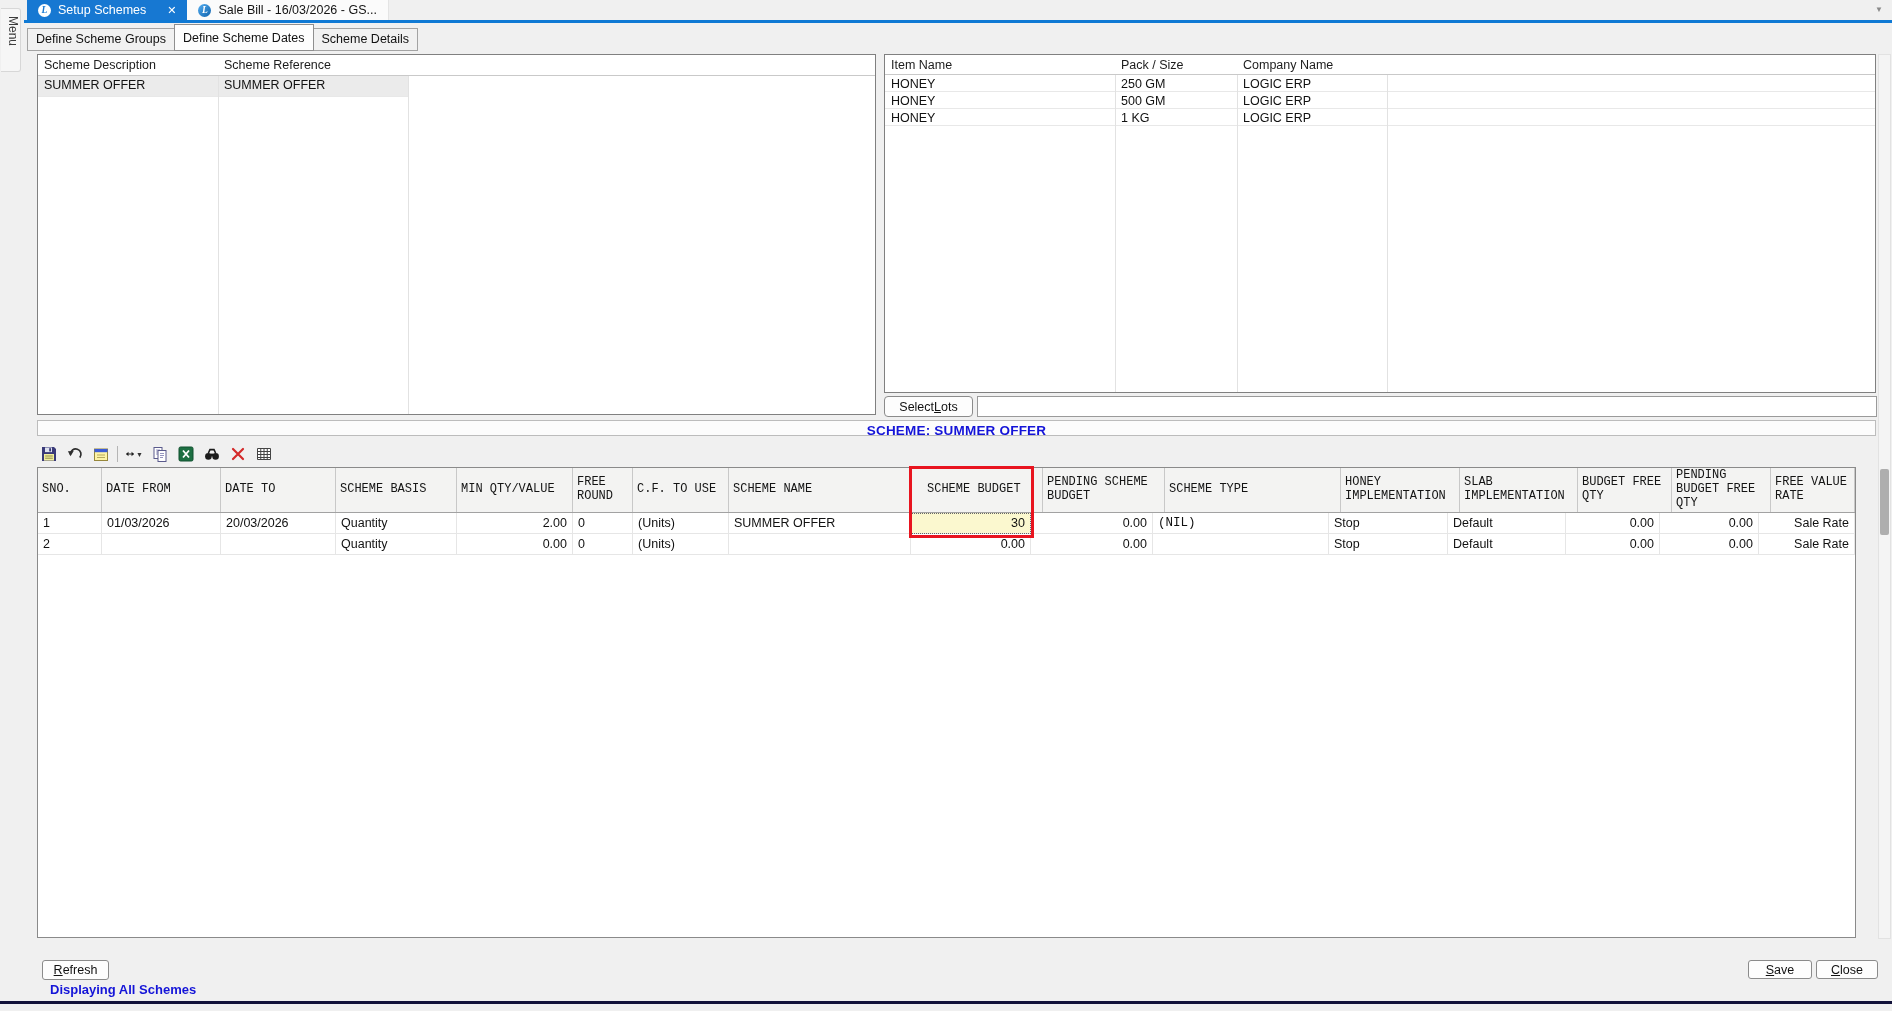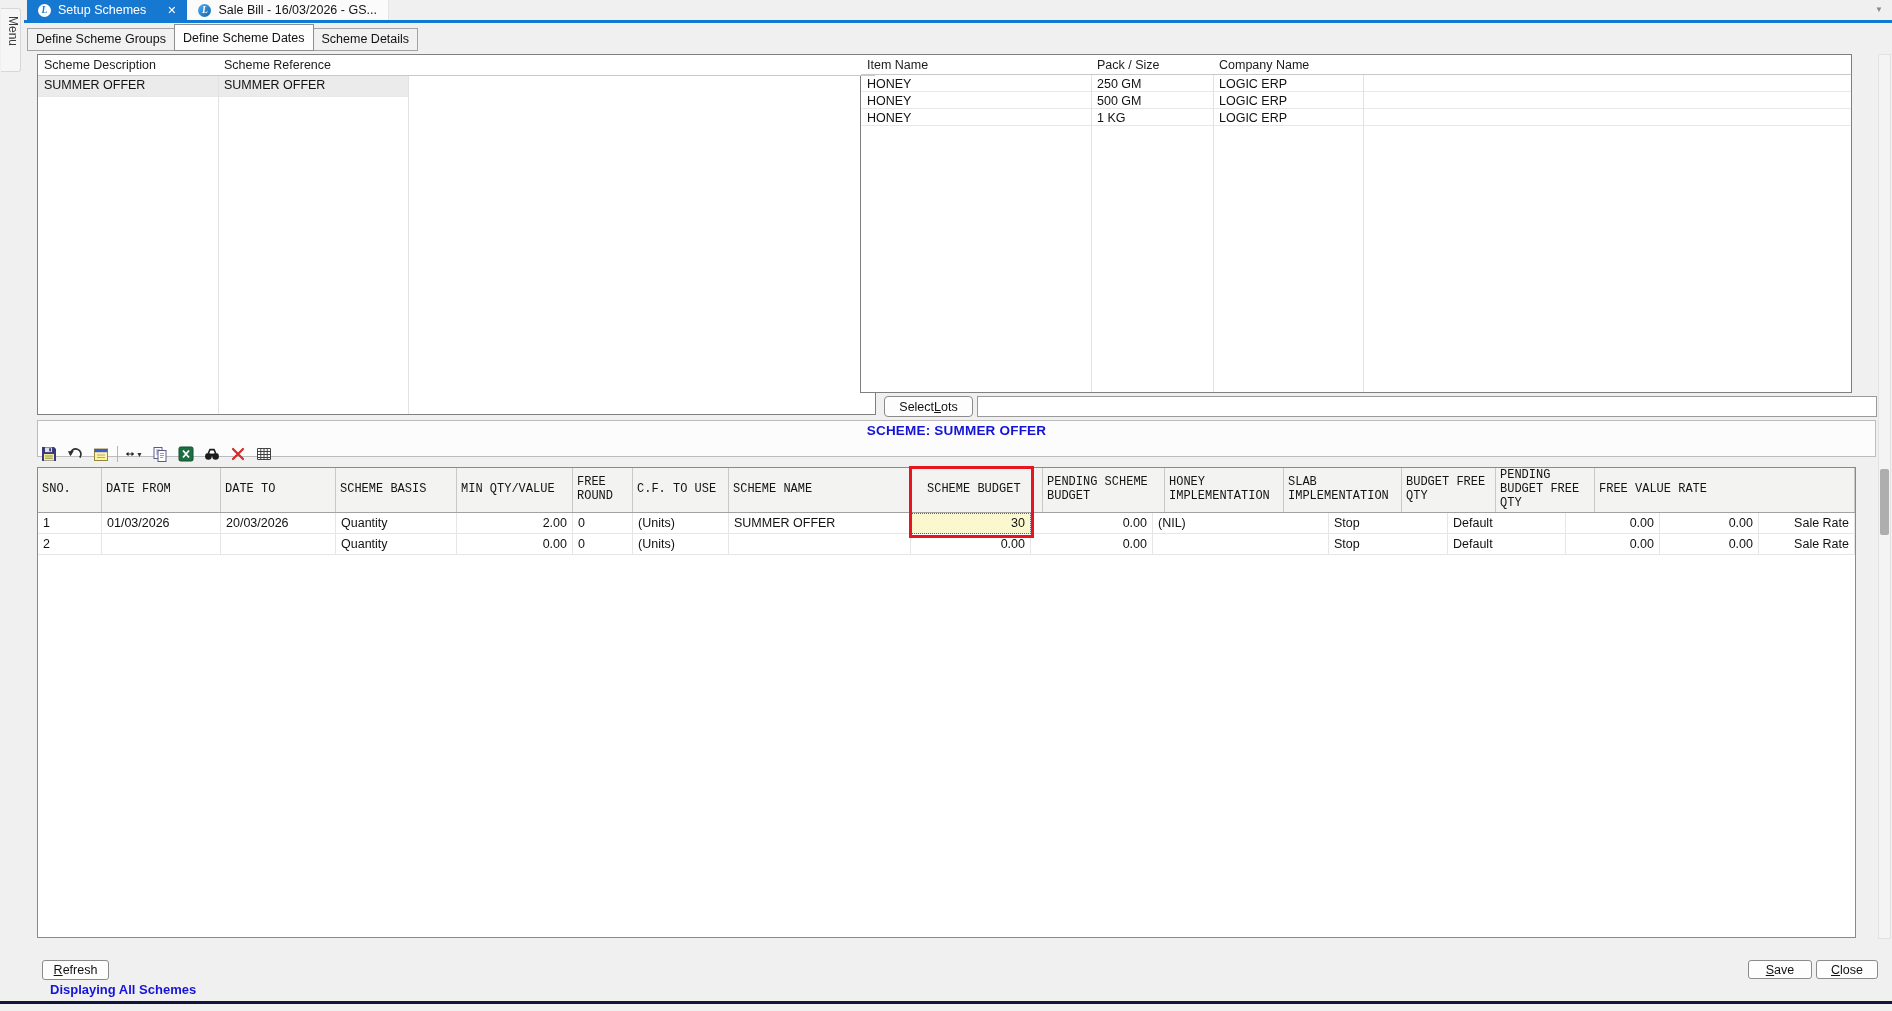--- a/index.html
+++ b/index.html
@@ -27,36 +27,36 @@
 
   
   .subtabs { position:absolute; left:27px; top:23px; height:28px; display:flex; align-items:flex-end; }
   .subtab { height:23px; padding:3px 8px 0 8px; background:#f1f1f1; border:1px solid #a3a3a3;
             font-size:12.5px; margin-right:-1px; white-space:nowrap; }
   .subtab.selected { height:27px; padding-top:6px; background:#fdfdfd; border-color:#8f8f8f; position:relative; z-index:2; }
 
   
   .panel { position:absolute; background:#fff; border:1px solid #808080; overflow:hidden; }
   #scheme-panel { left:37px; top:54px; width:839px; height:361px; }
-  #item-panel   { left:860px; top:54px; width:992px; height:339px; }
+  #item-panel   { left:884px; top:54px; width:992px; height:339px; }
   .lp-head { display:flex; border-bottom:1px solid #c9c9c9; position:relative; z-index:2; background:#fff; }
   .lp-hcell { padding:3px 6px; font-size:12.5px; color:#1c1c1c; white-space:nowrap; overflow:hidden; }
   .lp-row { display:flex; border-bottom:1px solid #e8e8e8; }
   .lp-row.sel { background:#ebebeb; }
   .lp-cell { padding:2px 6px; font-size:12.5px; white-space:nowrap; overflow:hidden; }
   .lp-vline { position:absolute; top:0; bottom:0; width:1px; background:#e2e2e2; }
 
   
   .win-btn { position:absolute; background:#fdfdfd; border:1px solid #8b8b8b; border-radius:3px;
              font:12.5px "Liberation Sans", sans-serif; color:#111; display:flex; align-items:center; justify-content:center; }
   #select-lots-btn { left:884px; top:396px; width:89px; height:21px; border-radius:4px; }
   .lot-field { position:absolute; left:977px; top:396px; width:900px; height:21px; background:#fff; border:1px solid #9a9a9a; }
 
   
-  .scheme-banner { position:absolute; left:37px; top:420px; width:1839px; height:37px; background:#fcfcfc;
+  .scheme-banner { position:absolute; left:37px; top:420px; width:1839px; height:16px; background:#fcfcfc;
                    border:1px solid #bcbcbc; text-align:center; font-weight:bold; font-size:13.5px;
                    line-height:19px; color:#1414d8; letter-spacing:.2px; }
 
   
   .toolbar { position:absolute; left:39px; top:443px; height:22px; display:flex; align-items:center; gap:6px; }
   .tbtn { width:20px; height:20px; border:none; background:transparent; padding:1px; display:flex;
           align-items:center; justify-content:center; gap:1px; }
   .tbtn svg { width:16px; height:16px; display:block; }
   .tb-sep { width:1px; height:16px; background:#b5b5b5; }
   .dd-glyph { font-size:7px; color:#333; }
@@ -234,39 +234,40 @@
         <div class="g-hcell" style="flex: 0 0 64px;">SNO.</div>
         <div class="g-hcell" style="flex: 0 0 119px;">DATE FROM</div>
         <div class="g-hcell" style="flex: 0 0 115px;">DATE TO</div>
         <div class="g-hcell" style="flex: 0 0 121px;">SCHEME BASIS</div>
         <div class="g-hcell" style="flex: 0 0 116px;">MIN QTY/VALUE</div>
         <div class="g-hcell" style="flex: 0 0 60px;">FREE ROUND</div>
         <div class="g-hcell" style="flex: 0 0 96px;">C.F. TO USE</div>
         <div class="g-hcell" style="flex: 0 0 182px;">SCHEME NAME</div>
         <div class="g-hcell" style="flex: 0 0 120px; margin-left: 12px;">SCHEME BUDGET</div>
         <div class="g-hcell" style="flex: 0 0 122px;">PENDING SCHEME BUDGET</div>
+        <div class="g-hcell" style="flex: 0 0 176px;">SCHEME TYPE</div>
         <div class="g-hcell" style="flex: 0 0 119px;">HONEY IMPLEMENTATION</div>
         <div class="g-hcell" style="flex: 0 0 118px;">SLAB IMPLEMENTATION</div>
         <div class="g-hcell" style="flex: 0 0 94px;">BUDGET FREE QTY</div>
         <div class="g-hcell" style="flex: 0 0 99px;">PENDING BUDGET FREE QTY</div>
         <div class="g-hcell" style="flex: 1 1 0%;">FREE VALUE RATE</div>
       </div>
     <div id="grid-rows">
         <div class="g-row">
           <div class="g-cell" style="flex: 0 0 64px;">1</div>
           <div class="g-cell" style="flex: 0 0 119px;">01/03/2026</div>
           <div class="g-cell" style="flex: 0 0 115px;">20/03/2026</div>
           <div class="g-cell" style="flex: 0 0 121px;">Quantity</div>
           <div class="g-cell a-r" style="flex: 0 0 116px;">2.00</div>
           <div class="g-cell" style="flex: 0 0 60px;">0</div>
           <div class="g-cell" style="flex: 0 0 96px;">(Units)</div>
           <div class="g-cell" style="flex: 0 0 182px;">SUMMER OFFER</div>
           <div class="g-cell a-r g-active" style="flex: 0 0 120px;">30</div>
           <div class="g-cell a-r" style="flex: 0 0 122px;">0.00</div>
-          <div class="g-cell" style="flex: 0 0 176px;">(NIL)</div>
+          <div class="g-cell" style="flex: 0 0 176px; font-family: Liberation Mono, monospace;">(NIL)</div>
           <div class="g-cell" style="flex: 0 0 119px;">Stop</div>
           <div class="g-cell" style="flex: 0 0 118px;">Default</div>
           <div class="g-cell a-r" style="flex: 0 0 94px;">0.00</div>
           <div class="g-cell a-r" style="flex: 0 0 99px;">0.00</div>
           <div class="g-cell a-r" style="flex: 1 1 0%;">Sale Rate</div>
         </div>
         <div class="g-row">
           <div class="g-cell" style="flex: 0 0 64px;">2</div>
           <div class="g-cell" style="flex: 0 0 119px;"></div>
           <div class="g-cell" style="flex: 0 0 115px;"></div>

